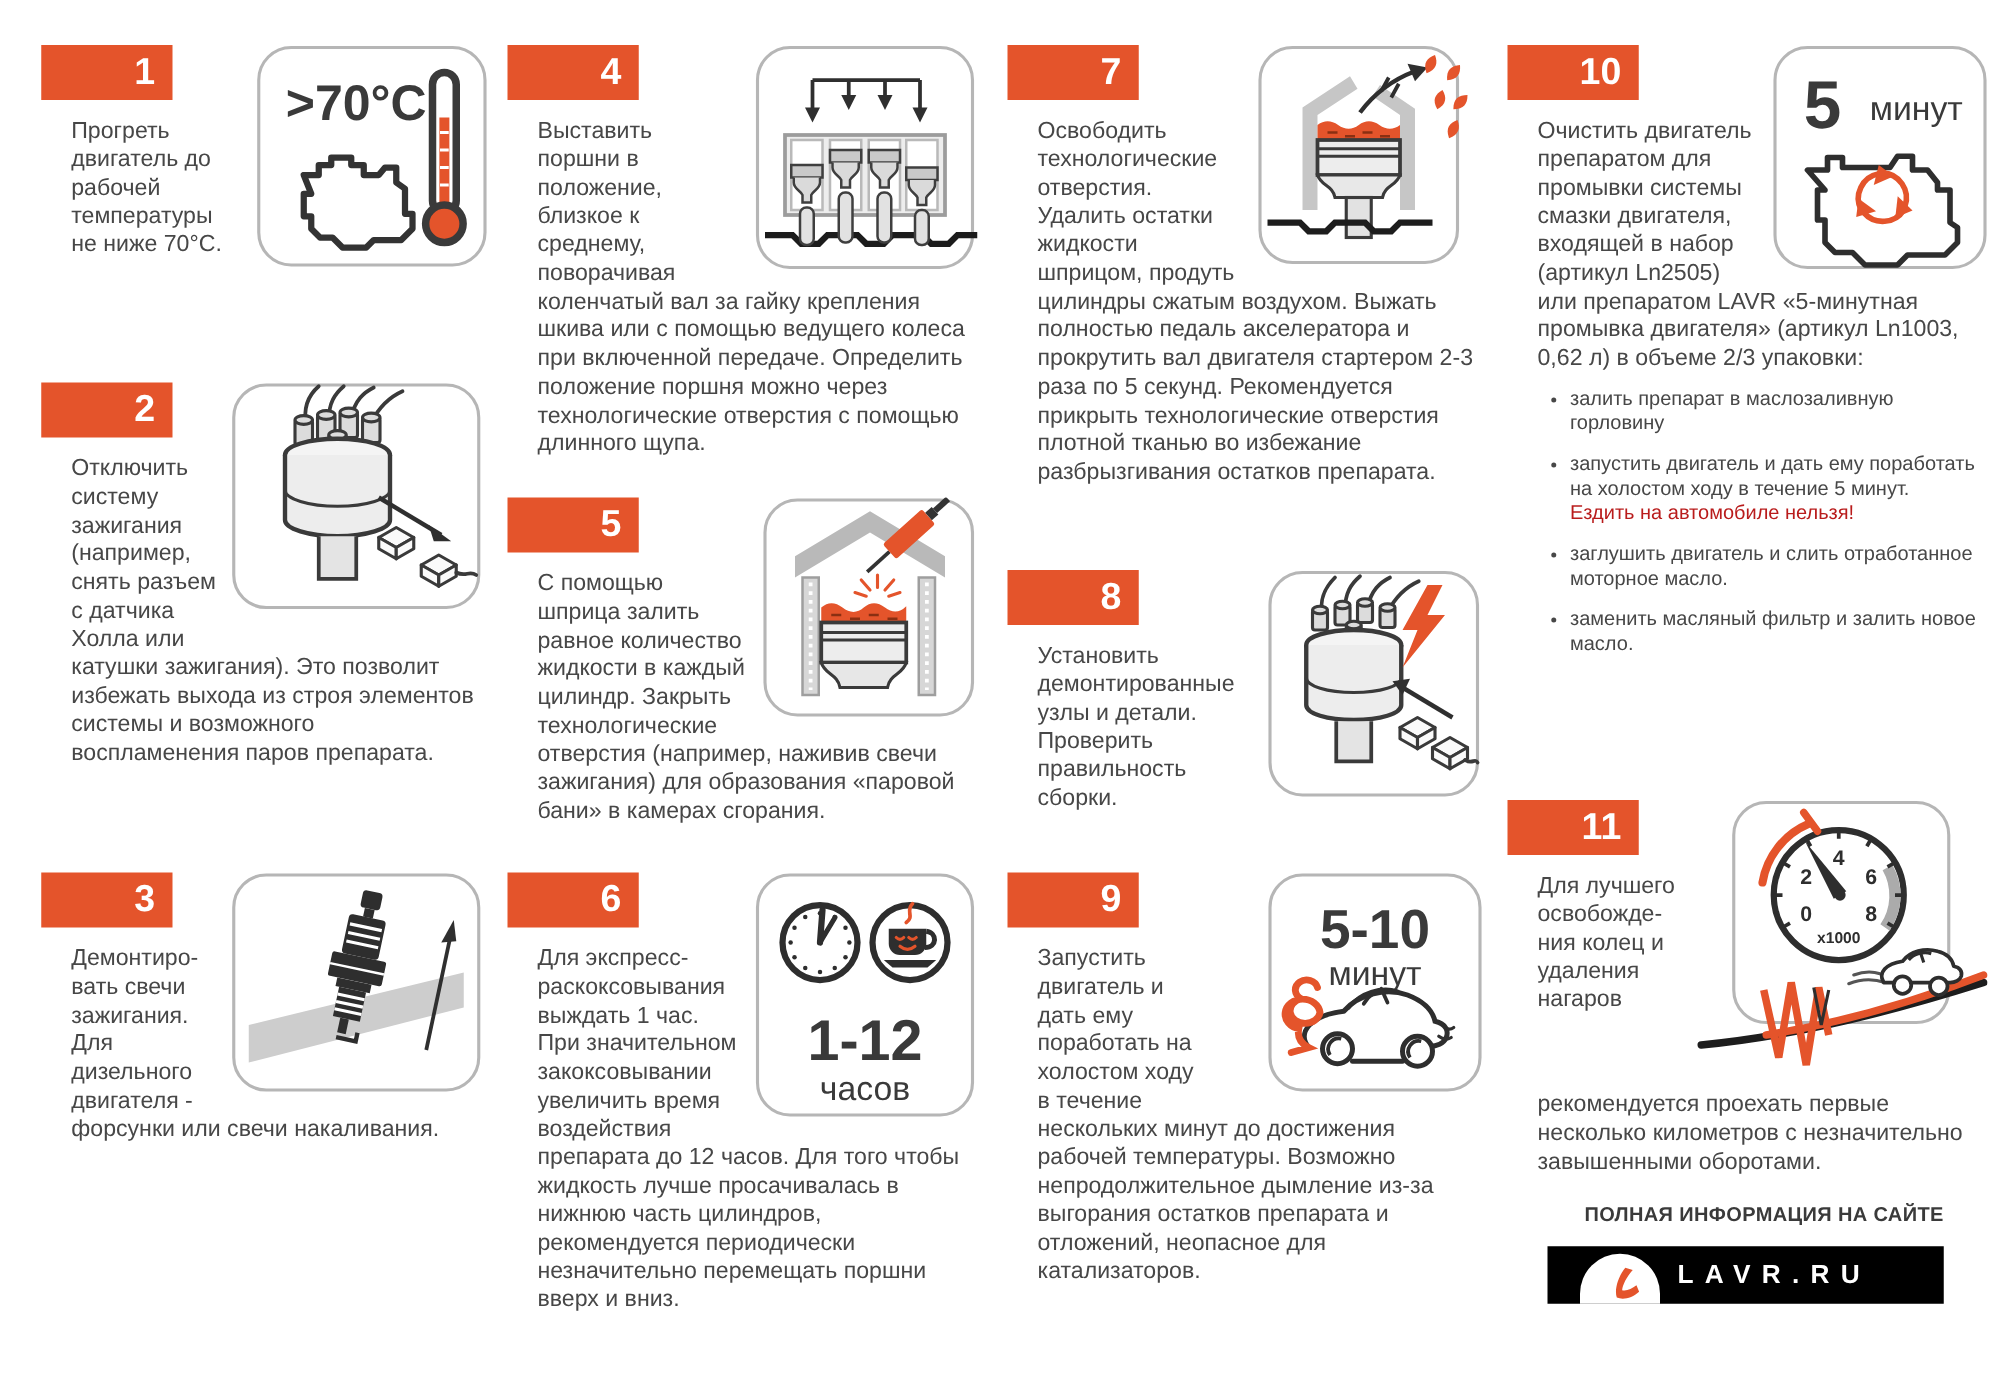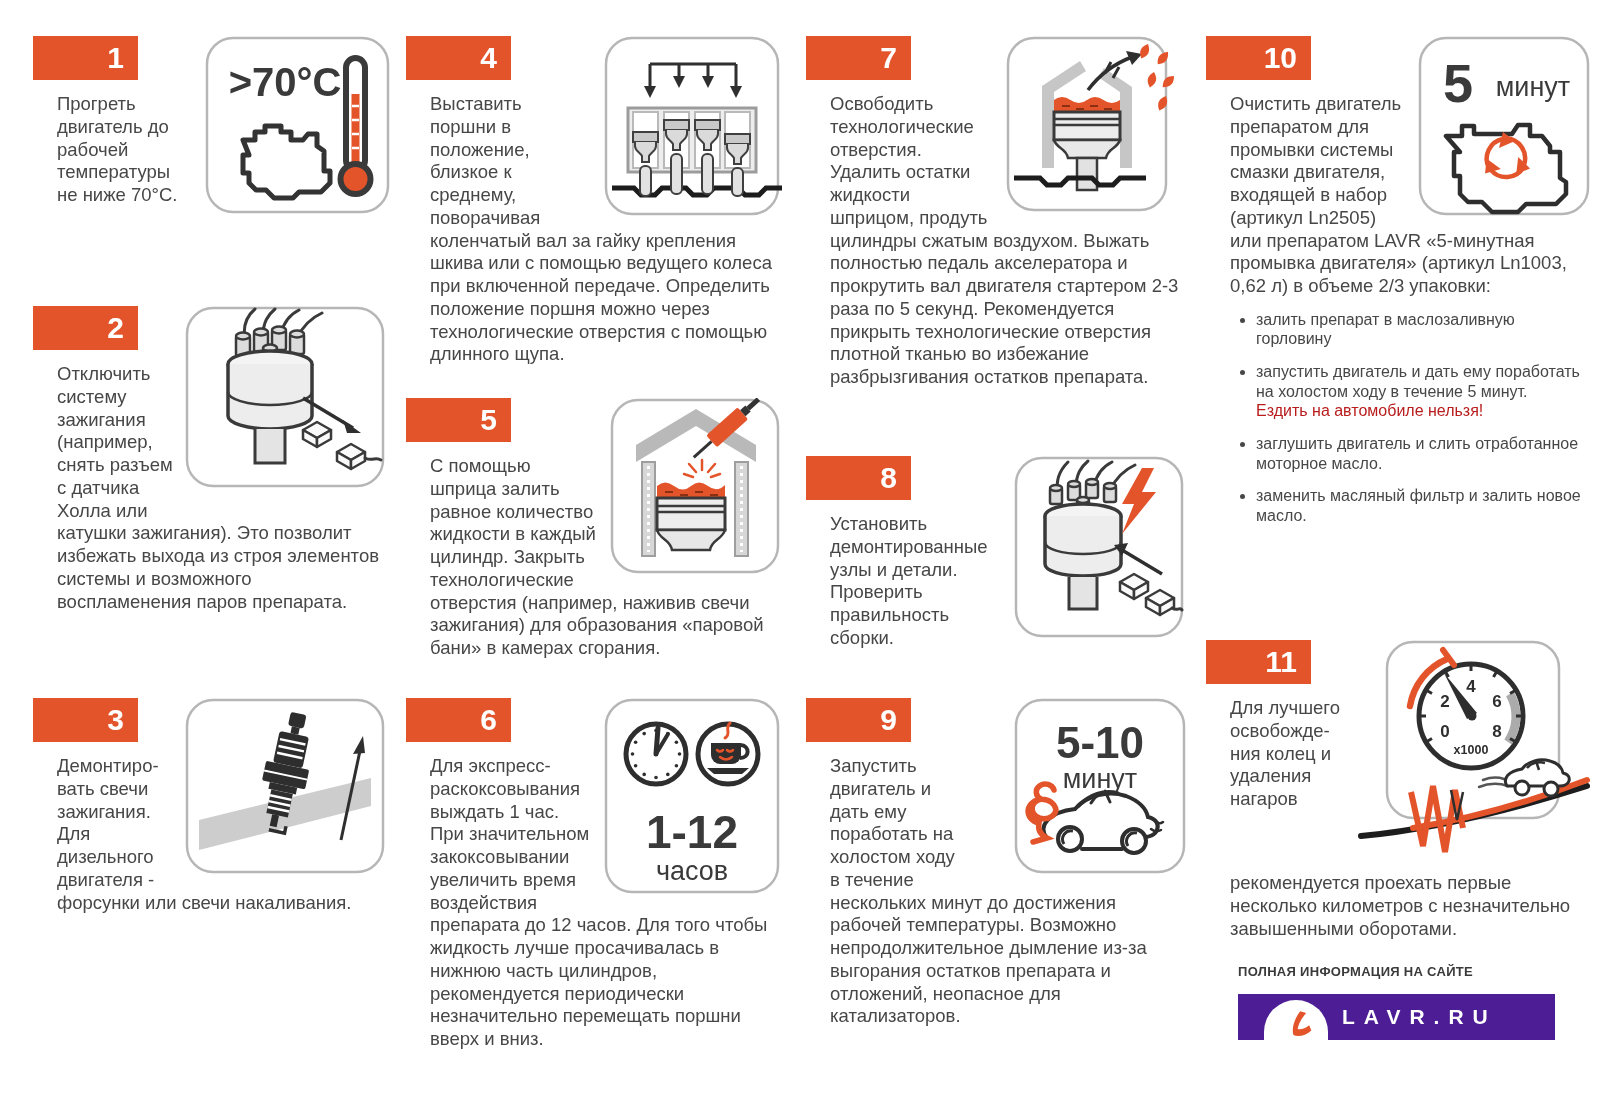--- a/index.html
+++ b/index.html
@@ -22,22 +22,22 @@
   
   .tile{fill:#fff;stroke:#b6b6b6;stroke-width:2.5;}
   .w3{fill:none;stroke:#3a3a3a;stroke-width:3;stroke-linecap:round;}
   .plug rect,.plug ellipse{fill:#dcdcdc;stroke:#3a3a3a;stroke-width:2.5;}
   .box polygon{fill:#fafafa;stroke:#3a3a3a;stroke-width:2.5;stroke-linejoin:round;}
   .rec path{stroke:#e4542b;stroke-width:4.5;fill:none;stroke-linecap:round;}
   .rec polygon{fill:#e4542b;}
   svg text{font-family:"Liberation Sans","DejaVu Sans",sans-serif;}
   
   .footer{position:absolute;left:1238px;top:964px;width:317px;}
-  .footer-title{font-weight:bold;font-size:13px;color:#3a3a3a;text-align:left;letter-spacing:.3px;}
-  .banner{margin-top:15px;position:relative;height:46px;background:#4c1d95;}
+  .footer-title{font-weight:bold;font-size:16px;color:#3a3a3a;text-align:right;letter-spacing:.3px;}
+  .banner{margin-top:15px;position:relative;height:46px;background:#000000;}
   .dome{position:absolute;left:26px;bottom:0;width:64px;height:40px;background:#fff;border-radius:64px 64px 0 0;}
   .dome svg{position:absolute;left:15px;top:7px;}
   .site{position:absolute;left:104px;top:50%;transform:translateY(-50%);
     color:#fff;font-weight:bold;font-size:21px;letter-spacing:9px;white-space:nowrap;}
 </style>
 </head>
 <body>
 
 <div class="canvas">
 

